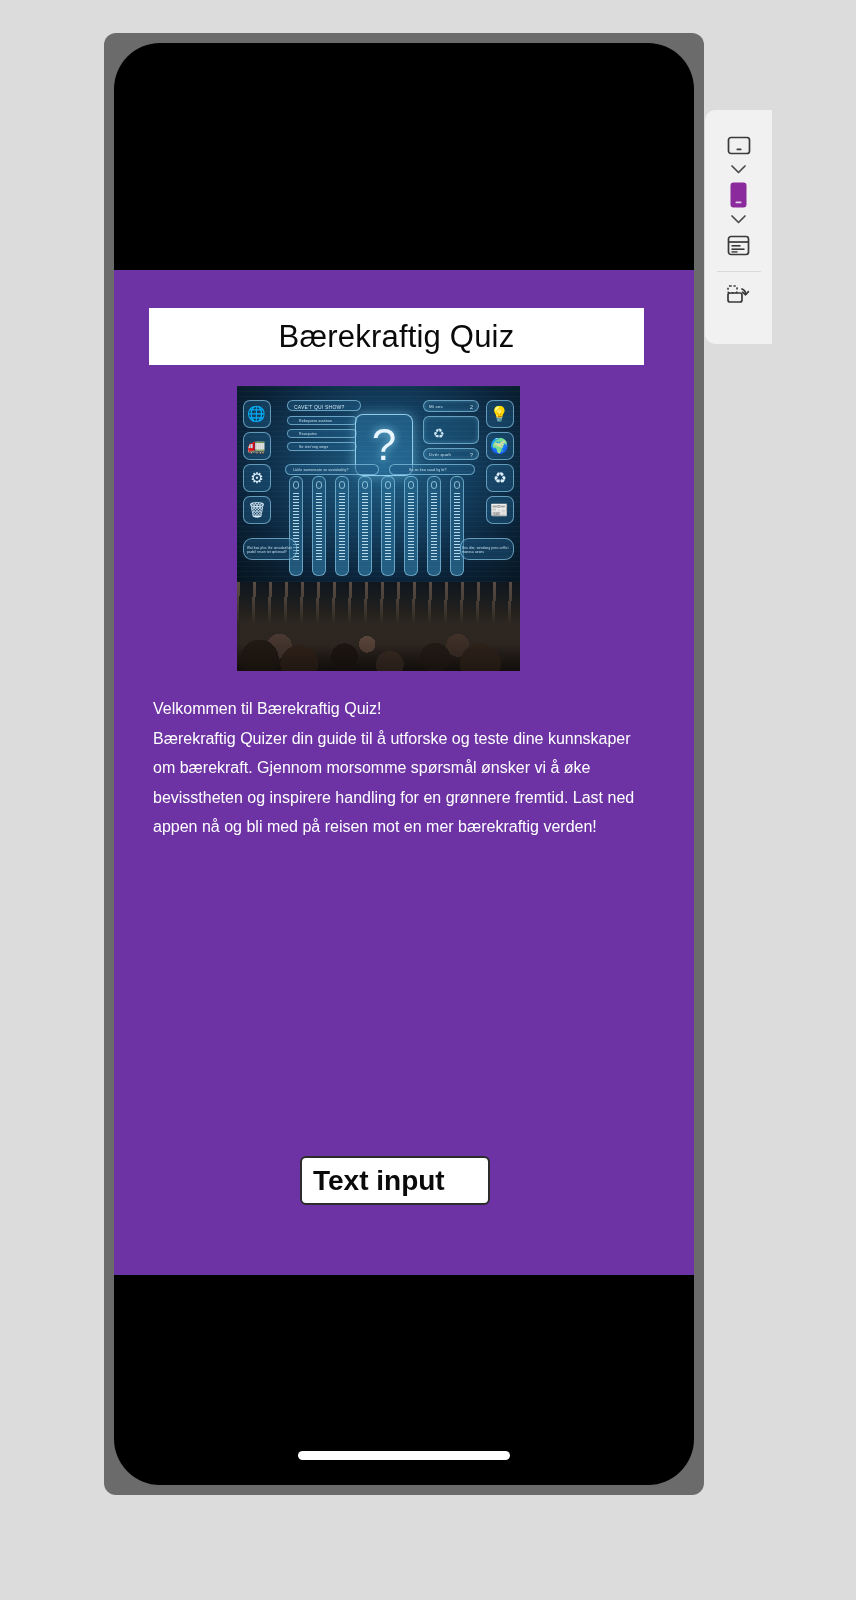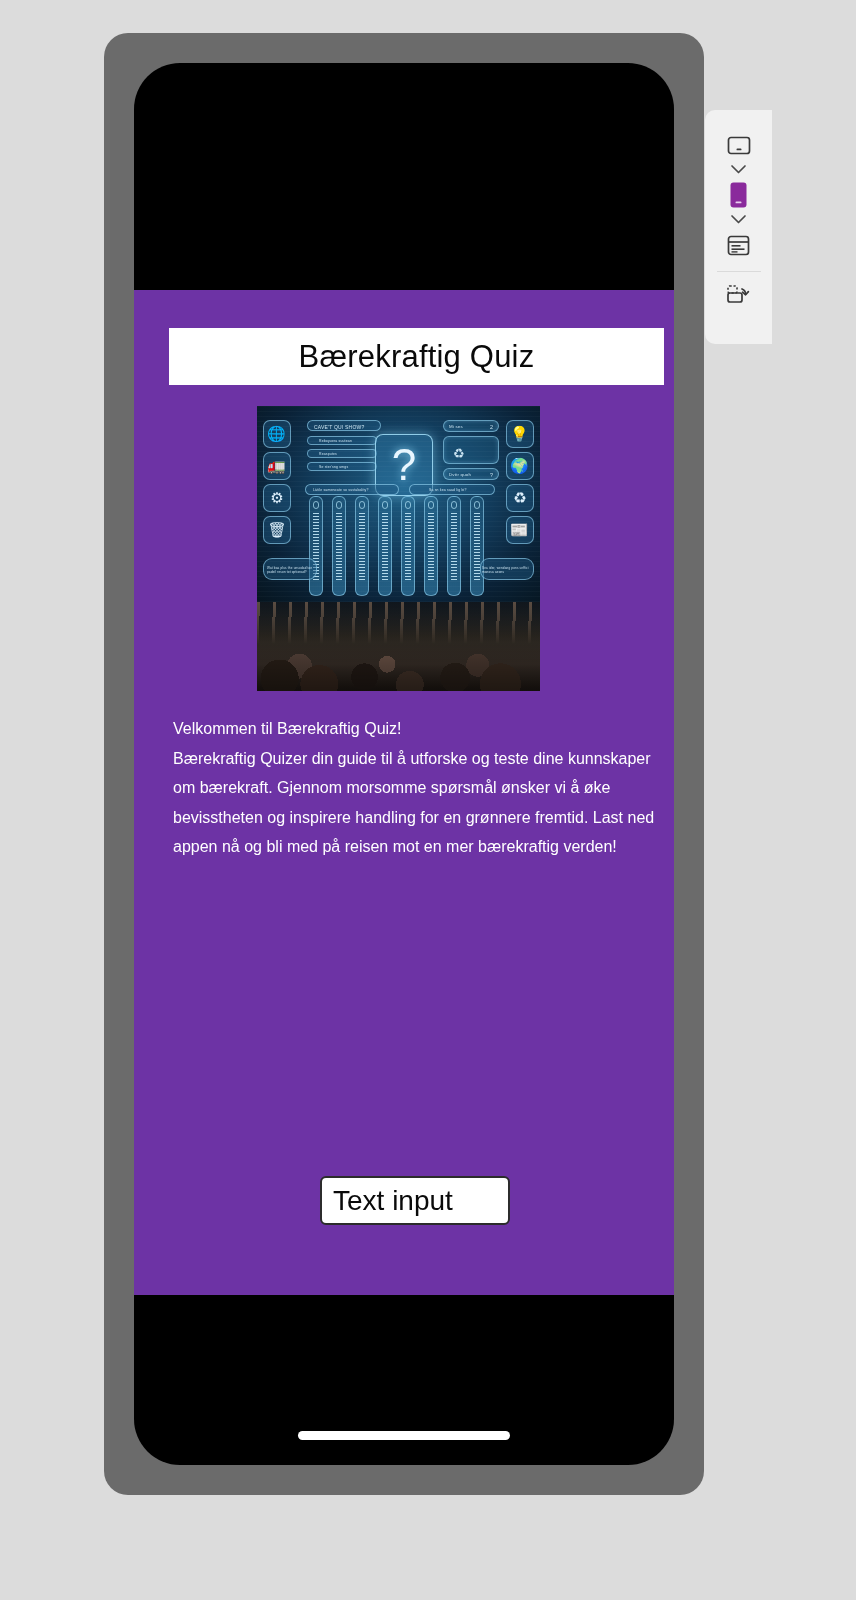--- a/index.html
+++ b/index.html
@@ -58,22 +58,22 @@
   .tb-icon svg { display: block; }
 
   
   .phone-frame {
     position: absolute;
     left: 104px;
     top: 33px;
     width: 600px;
     height: 1462px;
     background: #6b6b6b;
-    border-radius: 24px;
-    padding: 30px;
+    border-radius: 12px;
+    padding: 10px;
   }
   .phone-screen {
     position: relative;
     width: 100%;
     height: 100%;
     background: #000000;
     border-radius: 46px;
     overflow: hidden;
   }
 
@@ -257,20 +257,21 @@
     left: 186px;
     top: 886px;
     width: 190px;
     height: 49px;
     background: #ffffff;
     border: 2px solid #2c2c2c;
     border-radius: 6px;
     display: flex;
     align-items: center;
     padding-left: 11px;
+    font-weight: bold;
   }
   .text-input-value {
     font-size: 28px;
     color: #0a0a0a;
     line-height: 1;
   }
 
   
   .home-indicator {
     position: absolute;

